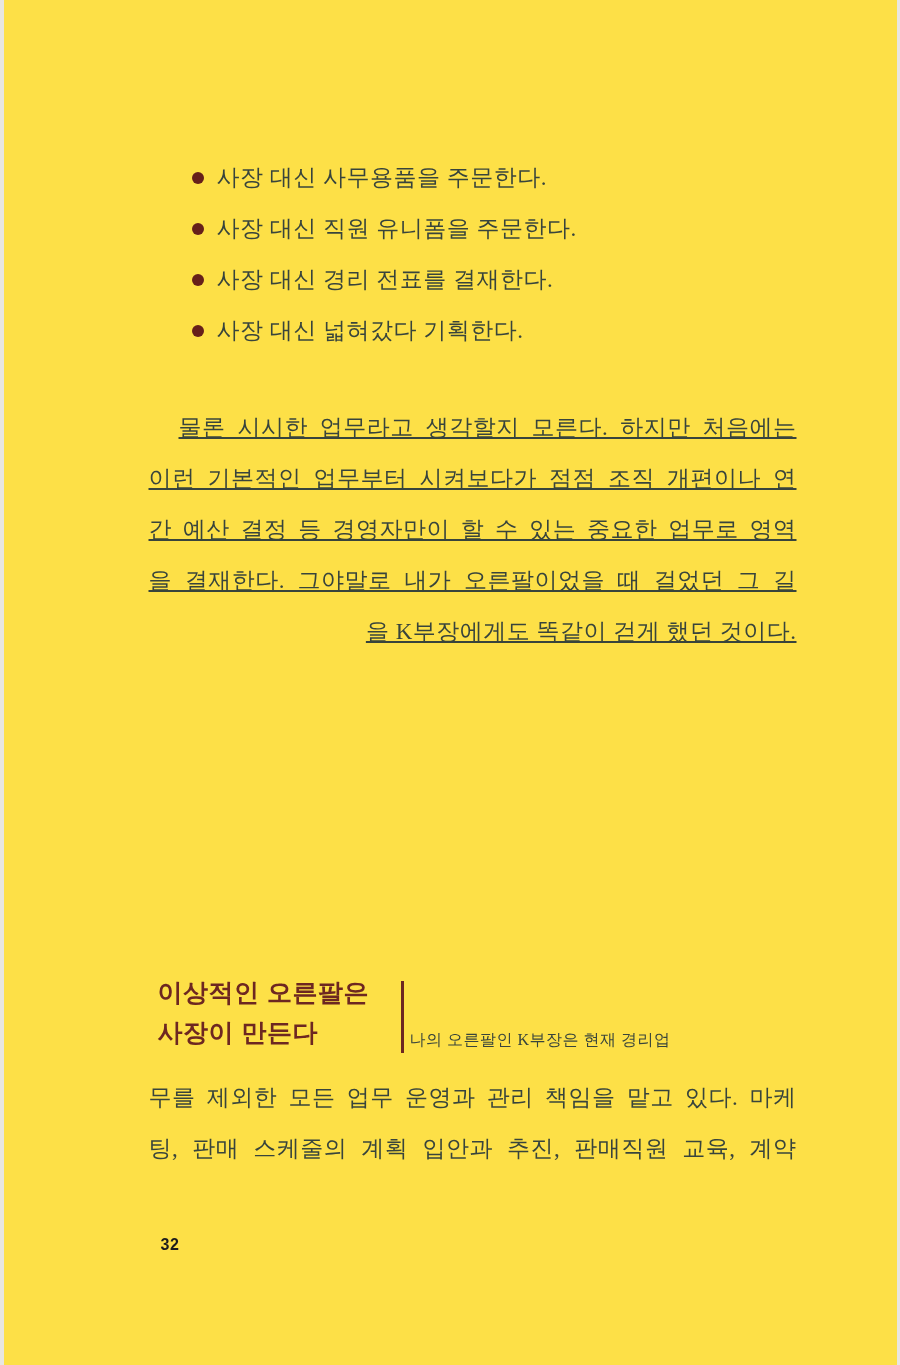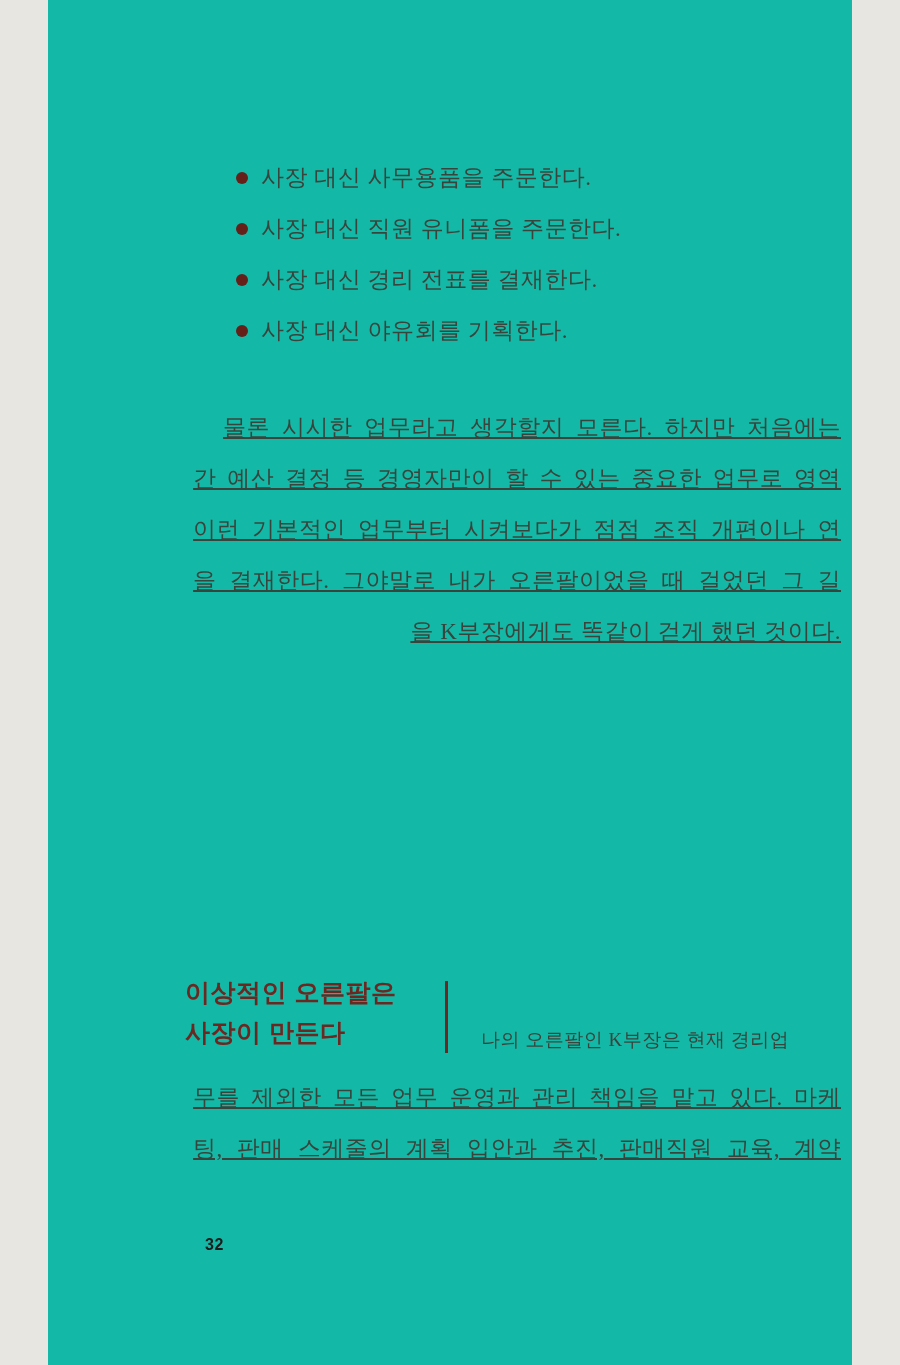--- a/index.html
+++ b/index.html
@@ -2,24 +2,24 @@
 <html><head>
 <meta charset="utf-8">
 <style>
   html, body {
     margin: 0;
     padding: 0;
     background: #e8e6e1;
   }
   .page {
     position: relative;
-    width: 804px;
+    width: 893px;
     height: 1365px;
     margin: 0 auto;
-    background: #14b8a6;
+    background: #fde047;
     overflow: hidden;
     font-family: "Liberation Serif", "DejaVu Serif", serif;
     color: #38443c;
   }
   
   .bullet-list {
     position: absolute;
     left: 188px;
     top: 152px;
     width: 620px;
@@ -61,48 +61,48 @@
   }
   .para .line.short {
     text-align: right;
     white-space: nowrap;
   }
   .para1 { top: 402px; text-decoration: underline; }
   .para2 { top: 657px; }
   
   .section-heading {
     position: absolute;
-    left: 137px;
+    left: 154px;
     top: 972px;
     font-family: "Liberation Sans", "DejaVu Sans", sans-serif;
     font-weight: bold;
     font-size: 25px;
     line-height: 40px;
     letter-spacing: 0.5px;
     color: #6d2721;
     white-space: nowrap;
   }
   .section-divider {
     position: absolute;
     left: 397px;
     top: 981px;
     width: 3px;
     height: 72px;
     background: #6d2721;
   }
   .section-intro {
     position: absolute;
-    left: 433px;
+    left: 406px;
     top: 1018px;
-    font-size: 19px;
+    font-size: 16px;
     letter-spacing: 0.5px;
     line-height: 44px;
     white-space: nowrap;
   }
-  .para3 { top: 1072px; text-decoration: underline; }
+  .para3 { top: 1072px; }
   
   .page-number {
     position: absolute;
     left: 157px;
     top: 1236px;
     font-family: "Liberation Sans", "DejaVu Sans", sans-serif;
     font-size: 16px;
     font-weight: bold;
     color: #1c1c1c;
     letter-spacing: 0.5px;
@@ -121,28 +121,28 @@
     <div class="bullet-item">
       <span class="bullet-dot"></span>
       <span>사장 대신 직원 유니폼을 주문한다.</span>
     </div>
     <div class="bullet-item">
       <span class="bullet-dot"></span>
       <span>사장 대신 경리 전표를 결재한다.</span>
     </div>
     <div class="bullet-item">
       <span class="bullet-dot"></span>
-      <span>사장 대신 야유회를 기획한다.</span>
+      <span>사장 대신 넓혀갔다 기획한다.</span>
     </div>
   </div>
 
   <div class="para para1">
     <div class="line full indent">물론 시시한 업무라고 생각할지 모른다. 하지만 처음에는</div>
+    <div class="line full">이런 기본적인 업무부터 시켜보다가 점점 조직 개편이나 연</div>
     <div class="line full">간 예산 결정 등 경영자만이 할 수 있는 중요한 업무로 영역</div>
-    <div class="line full">이런 기본적인 업무부터 시켜보다가 점점 조직 개편이나 연</div>
     <div class="line full">을 결재한다. 그야말로 내가 오른팔이었을 때 걸었던 그 길</div>
     <div class="line short">을 K부장에게도 똑같이 걷게 했던 것이다.</div>
   </div>
 
 
   <div class="section-heading">
     <div>이상적인 오른팔은</div>
     <div>사장이 만든다</div>
   </div>
   <div class="section-divider"></div>

